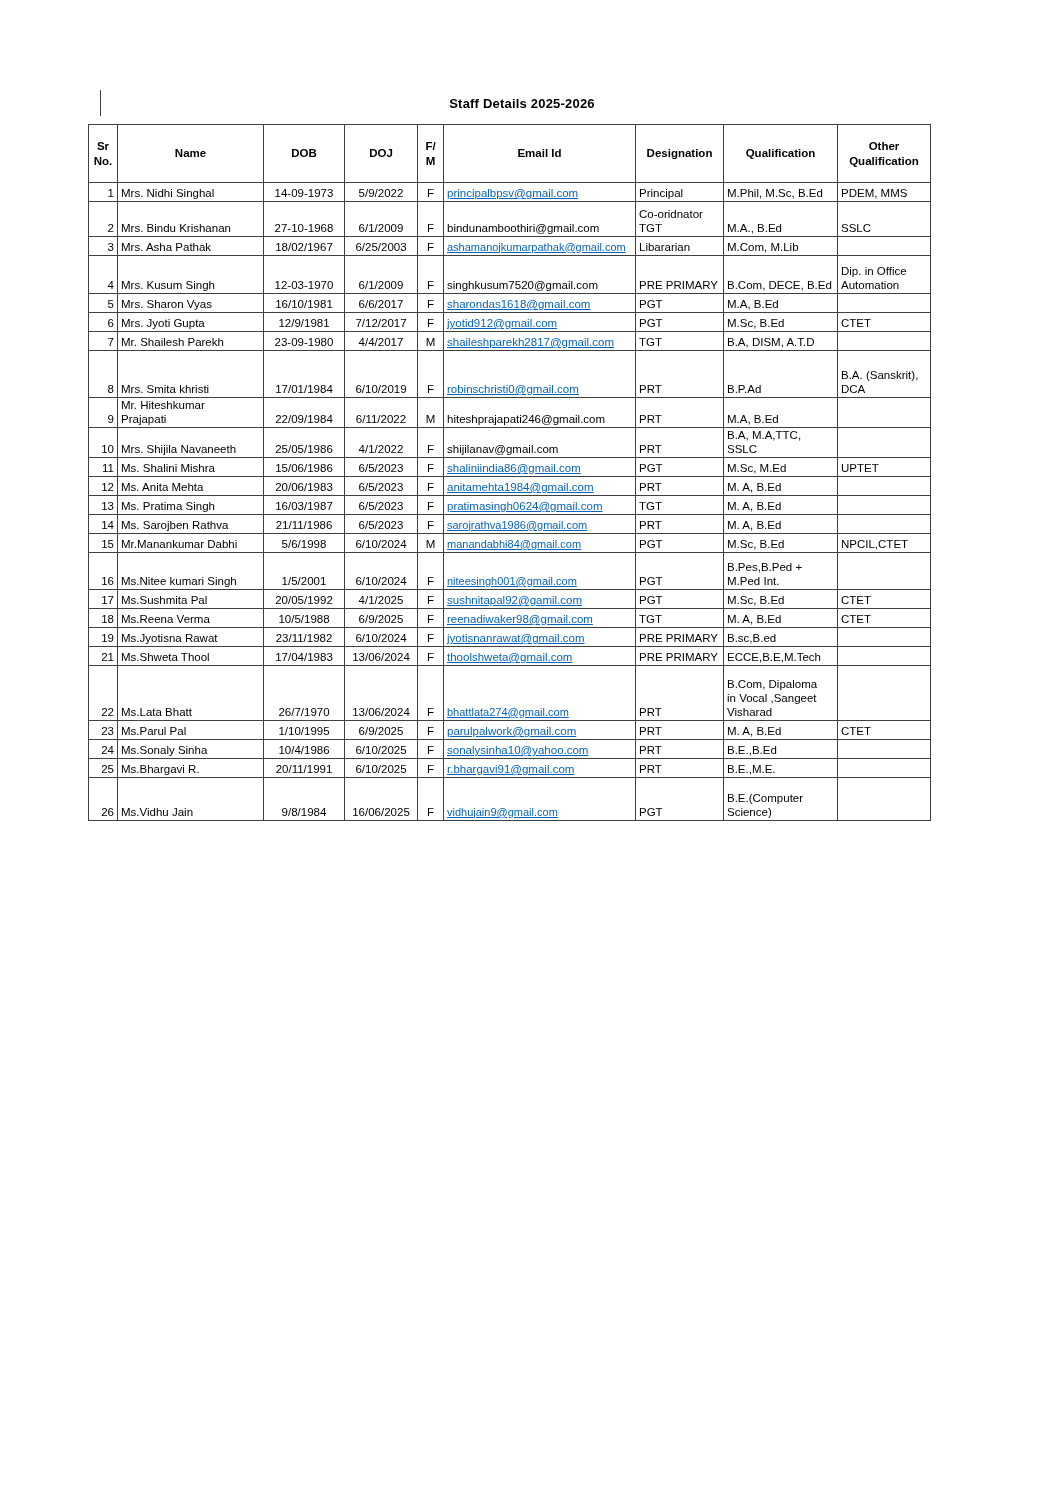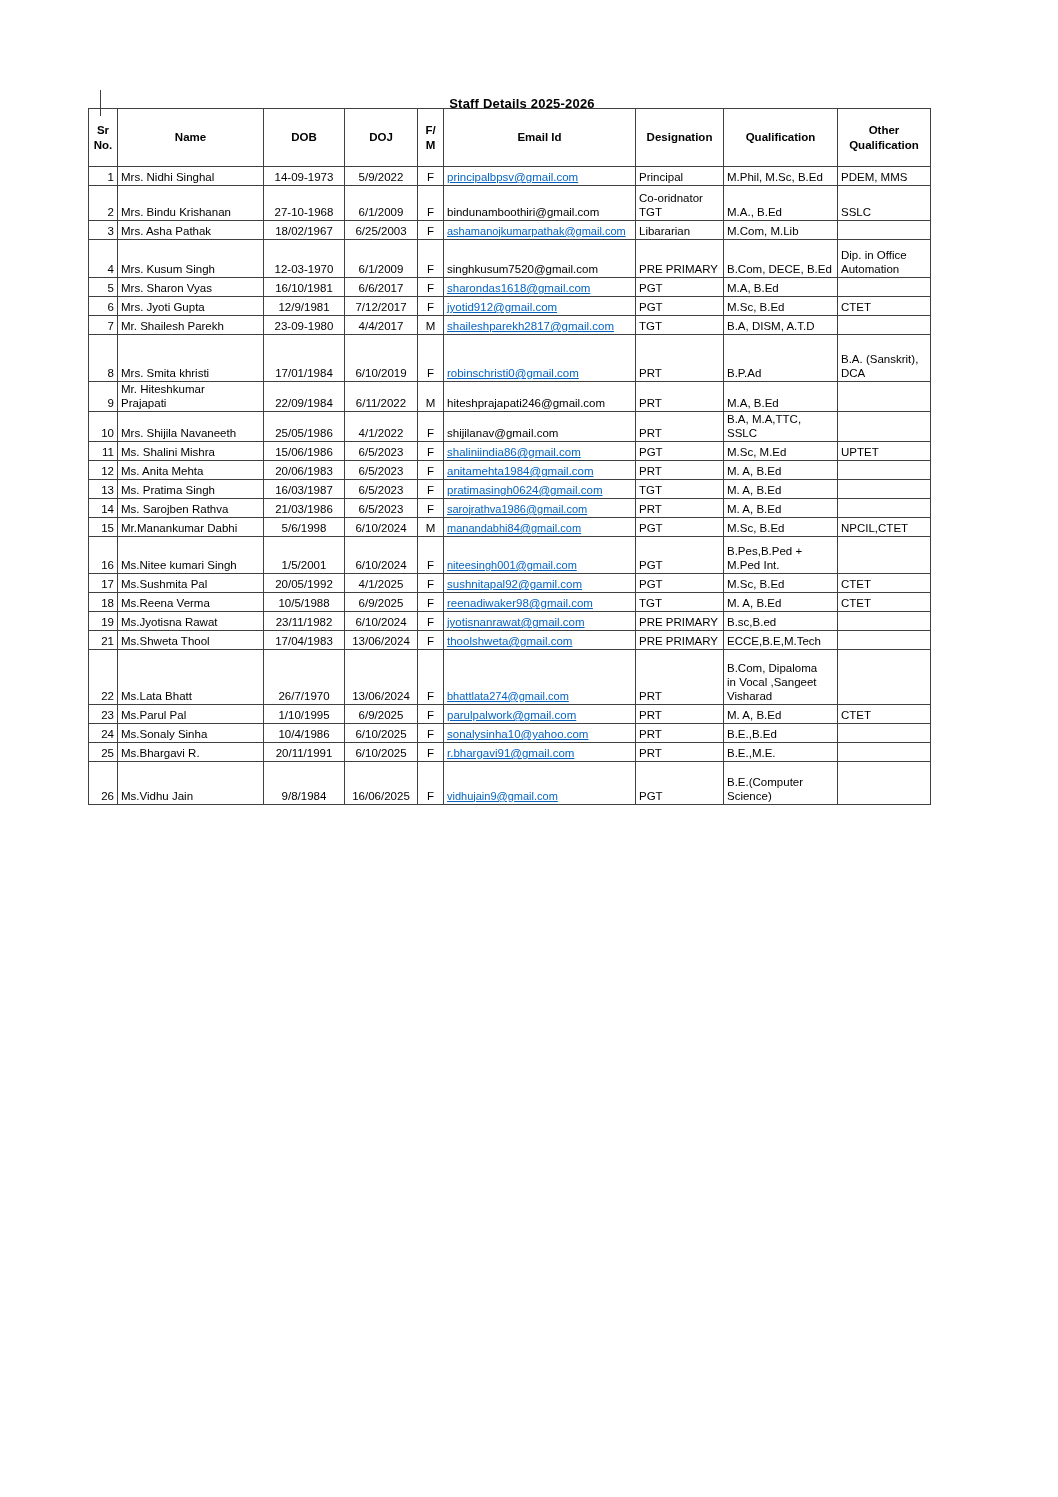--- a/index.html
+++ b/index.html
@@ -26,21 +26,21 @@
     display: flex;
     align-items: center;
     justify-content: center;
     font-weight: bold;
     font-size: 13px;
     letter-spacing: 0.2px;
   }
   table.staff {
     position: absolute;
     left: 88px;
-    top: 108px;
+    top: 124px;
     width: 842px;
     border-collapse: collapse;
     table-layout: fixed;
   }
   table.staff th, table.staff td {
     border: 1px solid #404040;
     font-size: 11.5px;
     line-height: 1.22;
     padding: 0 3px 1px 3px;
     overflow: hidden;
@@ -244,21 +244,21 @@
           <td class="col-doj">6/5/2023</td>
           <td class="col-fm">F</td>
           <td class="col-email"><a class="email-link" href="#">pratimasingh0624@gmail.com</a></td>
           <td class="col-designation">TGT</td>
           <td class="col-qualification">M. A, B.Ed</td>
           <td class="col-other"></td>
         </tr>
         <tr style="height: 19px;">
           <td class="col-sr">14</td>
           <td class="col-name">Ms. Sarojben Rathva</td>
-          <td class="col-dob">21/03/1986</td>
+          <td class="col-dob">21/11/1986</td>
           <td class="col-doj">6/5/2023</td>
           <td class="col-fm">F</td>
           <td class="col-email"><a class="email-link email-small" href="#">sarojrathva1986@gmail.com</a></td>
           <td class="col-designation">PRT</td>
           <td class="col-qualification">M. A, B.Ed</td>
           <td class="col-other"></td>
         </tr>
         <tr style="height: 19px;">
           <td class="col-sr">15</td>
           <td class="col-name">Mr.Manankumar Dabhi</td>

